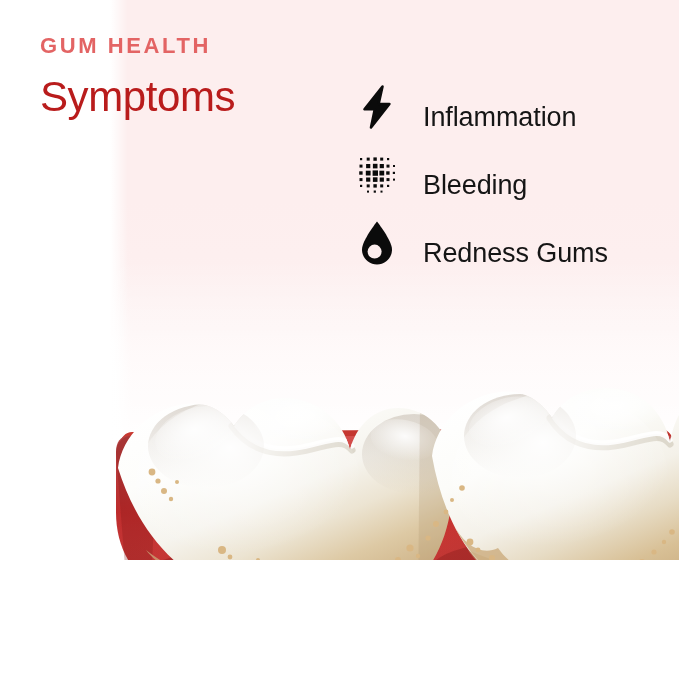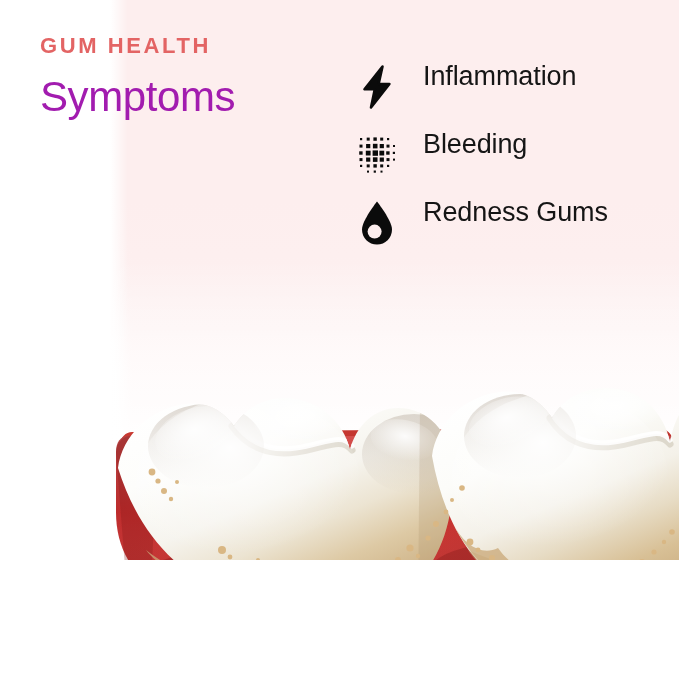--- a/index.html
+++ b/index.html
@@ -74,37 +74,37 @@
     font-weight: bold;
     letter-spacing: 2.6px;
     color: #e36464;
     line-height: 1.1;
     margin: 0 0 14px 0;
     white-space: nowrap;
   }
   .headline {
     font-size: 42px;
     font-weight: 300;
-    color: #a21caf;
+    color: #b91c1c;
     line-height: 1.18;
     letter-spacing: -0.4px;
     margin: 0;
   }
   .headline .hl-line { display: block; white-space: nowrap; }
 
   
   .symptom-list {
     position: absolute;
     left: 355px;
     top: 63px;
     width: 310px;
   }
   .symptom-row {
     display: flex;
-    align-items: flex-start;
+    align-items: flex-end;
     height: 68px;
   }
   .symptom-icon {
     width: 44px;
     min-width: 44px;
     height: 48px;
     display: flex;
     align-items: center;
     justify-content: center;
   }

